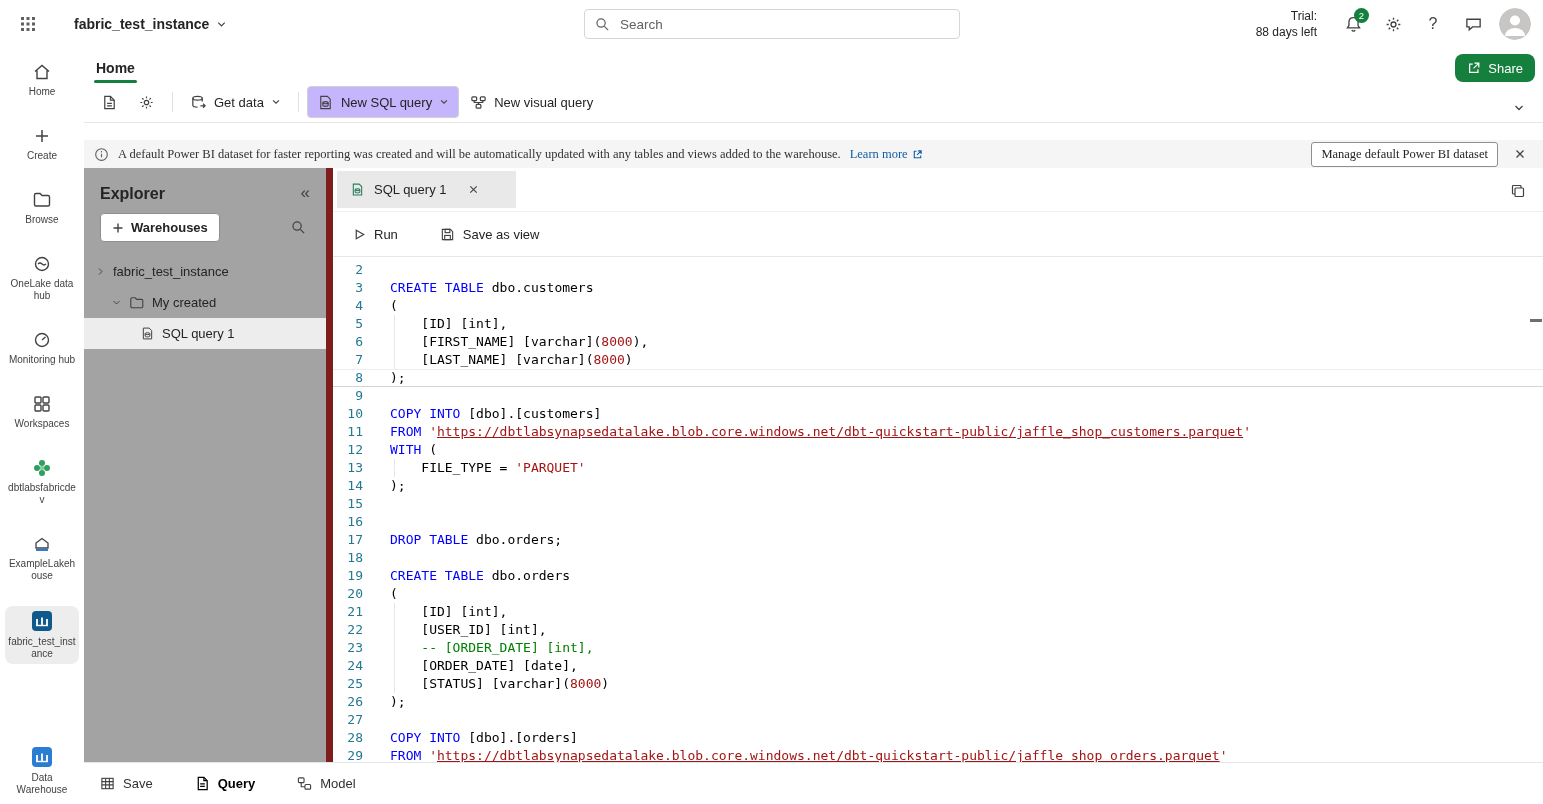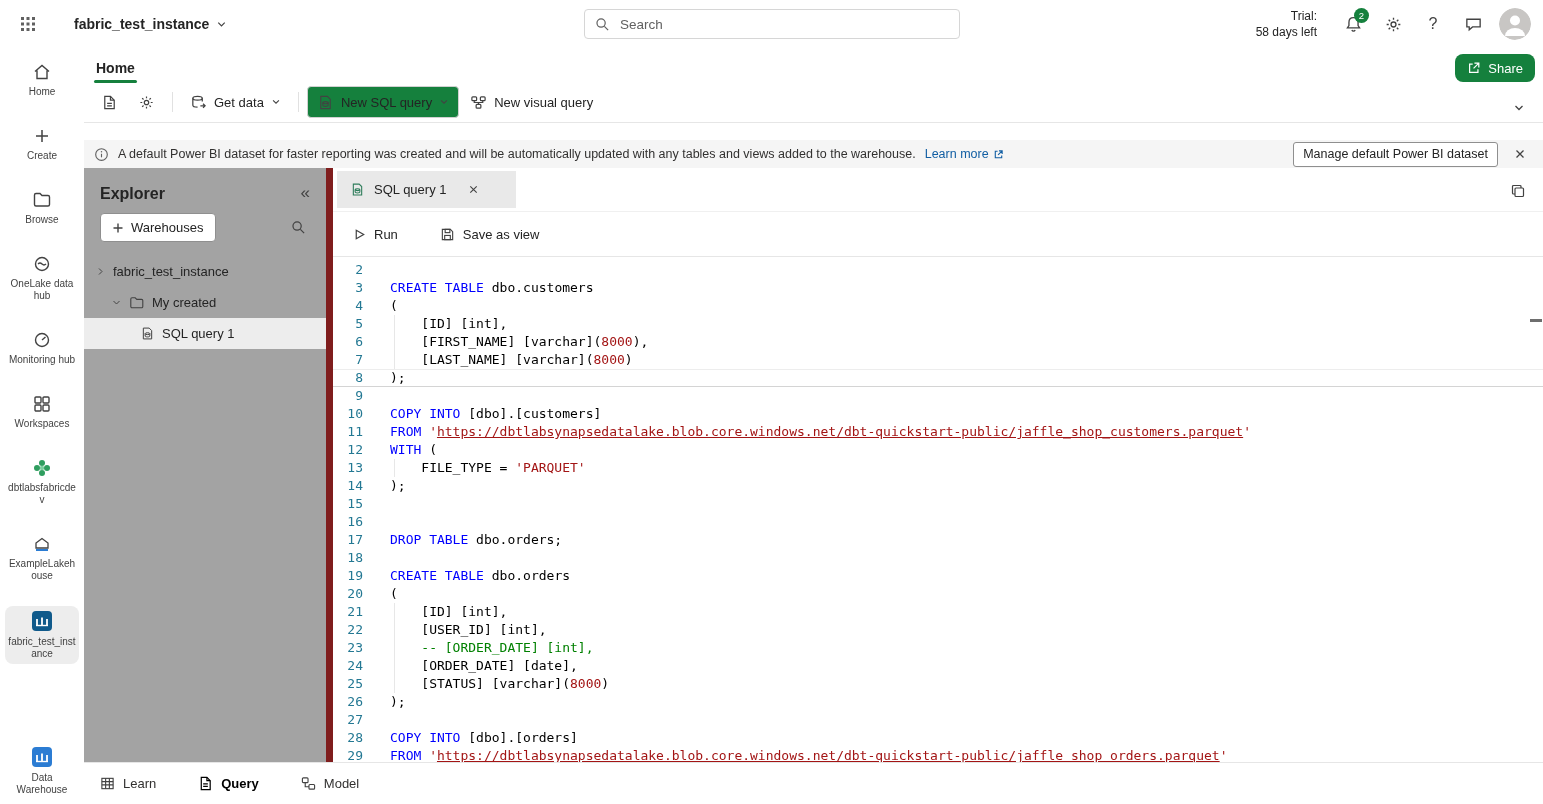--- a/index.html
+++ b/index.html
@@ -21,45 +21,45 @@
   .help-q{font-size:16px;color:#424242;}
   .avatar{width:32px;height:32px;border-radius:50%;overflow:hidden;margin-left:6px;cursor:pointer;}
 
   
   .ribbon{position:absolute;left:84px;right:0;top:48px;height:74px;border-bottom:1px solid #e6e6e6;background:#fff;}
   .ribbon-tab{position:absolute;left:2px;top:8px;font-weight:600;font-size:14px;padding:4px 10px 7px 10px;cursor:pointer;}
   .ribbon-tab::after{content:"";position:absolute;left:8px;right:8px;bottom:0;height:3px;border-radius:2px;background:#15803d;}
   .share-btn{position:absolute;right:8px;top:6px;height:28px;background:#15803d;color:#fff;border-radius:8px;display:flex;align-items:center;gap:7px;padding:0 12px;font-size:13px;cursor:pointer;}
   .rtoolbar{position:absolute;left:0;right:0;top:36px;height:36px;display:flex;align-items:center;padding-left:8px;gap:2px;}
   .tbtn{height:30px;border-radius:4px;display:flex;align-items:center;gap:7px;padding:0 9px;cursor:pointer;color:#242424;}
-  .tbtn.boxed{background:#15803d;border:1px solid #d1d1d1;}
+  .tbtn.boxed{background:#c4b5fd;border:1px solid #d1d1d1;}
   .tdivider{width:1px;height:20px;background:#e1e1e1;margin:0 6px;}
   .ribbon-collapse{position:absolute;right:18px;bottom:8px;cursor:pointer;}
 
   
-  .banner{position:absolute;left:84px;right:0;top:140px;height:28px;background:#f5f5f5;display:flex;align-items:center;gap:9px;padding:0 10px;box-sizing:border-box;font-size:12.5px;color:#323130;}
+  .banner{position:absolute;left:84px;right:0;top:140px;height:28px;background:#f5f5f5;display:flex;align-items:center;gap:9px;padding:0 10px;box-sizing:border-box;font-size:12.5px;color:#323130;font-family:Liberation Serif, serif;}
   .learn-more{display:flex;align-items:center;gap:4px;color:#115ea3;cursor:pointer;white-space:nowrap;}
   .banner-spacer{flex:1;}
   .manage-btn{height:23px;background:#fff;border:1px solid #8f8f8f;border-radius:3px;padding:0 9px;font-size:12.5px;display:flex;align-items:center;cursor:pointer;white-space:nowrap;color:#242424;}
   .banner-close{width:26px;height:26px;display:flex;align-items:center;justify-content:center;cursor:pointer;}
 
   
   .rail{position:absolute;left:0;top:48px;width:84px;bottom:0;background:#fff;display:flex;flex-direction:column;align-items:center;padding-top:10px;gap:20px;box-sizing:border-box;}
   .rail-item{width:74px;display:flex;flex-direction:column;align-items:center;gap:4px;cursor:pointer;padding:4px 0;border-radius:8px;}
   .rail-item .rlabel{font-size:10px;line-height:1.2;color:#424242;text-align:center;overflow-wrap:anywhere;word-break:break-word;max-width:70px;}
   .rail-item.selected{background:#ededed;}
   .rail-bottom{margin-top:auto;margin-bottom:4px;}
 
   
   .explorer{position:absolute;left:84px;top:168px;width:249px;bottom:42px;background:#a3a3a3;border-right:7px solid #7f1d1d;box-sizing:border-box;}
   .exp-header{position:relative;padding:17px 14px 10px 16px;}
   .exp-title{font-size:16px;font-weight:600;}
   .exp-collapse{position:absolute;right:16px;top:15px;font-size:17px;color:#424242;cursor:pointer;}
   .wh-row{display:flex;align-items:center;justify-content:space-between;padding:0 14px 6px 16px;}
-  .wh-btn{height:27px;border:1px solid #8f8f8f;border-radius:4px;display:flex;align-items:center;gap:7px;padding:0 11px;font-size:13px;cursor:pointer;background:#fff;}
+  .wh-btn{height:27px;border:1px solid #8f8f8f;border-radius:4px;display:flex;align-items:center;gap:7px;padding:0 11px;font-size:13px;cursor:pointer;background:#fff;font-weight:bold;}
   .exp-search{width:28px;height:28px;display:flex;align-items:center;justify-content:center;cursor:pointer;}
   .tree{margin-top:8px;}
   .trow{height:31px;display:flex;align-items:center;gap:7px;font-size:13px;cursor:pointer;color:#242424;}
   .trow.selected{background:#ededed;}
   .trow .chev{width:12px;display:flex;justify-content:center;flex:none;}
   .t-bold{font-weight:600;}
 
   
   .editor-pane{position:absolute;left:333px;top:168px;right:0;bottom:42px;display:flex;flex-direction:column;background:#fff;}
   .tabbar{height:44px;flex:none;position:relative;display:flex;align-items:center;padding-left:4px;border-bottom:1px solid #f0f0f0;box-sizing:border-box;}
@@ -120,21 +120,21 @@
         <svg width="15" height="15" viewBox="0 0 16 16" fill="none" stroke="#616161" stroke-width="1.3">
           <circle cx="6.5" cy="6.5" r="4.4"></circle>
           <path d="M10 10 L14 14"></path>
         </svg>
       </span>
     <input type="text" placeholder="Search" style="">
   </div>
   <div class="top-right">
     <div class="trial">
       <div>Trial:</div>
-      <div>58 days left</div>
+      <div>88 days left</div>
     </div>
     <div class="icon-btn">
       <svg width="19" height="19" viewBox="0 0 20 20" fill="none" stroke="#424242" stroke-width="1.4">
           <path d="M10 2.8c-3 0-4.8 2.2-4.8 5v3.4L3.6 13.6h12.8l-1.6-2.4V7.8c0-2.8-1.8-5-4.8-5z"></path>
           <path d="M8.3 15.8a1.8 1.8 0 0 0 3.4 0"></path>
         </svg>
       <span class="badge">2</span>
     </div>
     <div class="icon-btn">
       <svg width="19" height="19" viewBox="0 0 20 20" fill="none" stroke="#424242" stroke-width="1.4">
@@ -500,21 +500,21 @@
 </div>
 
 <div class="bottombar">
   <span class="bbtab">
     <span>
         <svg width="15" height="15" viewBox="0 0 16 16" fill="none" stroke="#424242" stroke-width="1.2">
           <rect x="2" y="2.5" width="12" height="11"></rect>
           <path d="M2 6h12M2 9.5h12M6 2.5v11M10 2.5v11"></path>
         </svg>
       </span>
-    <span>Learn</span>
+    <span>Save</span>
   </span>
   <span class="bbtab active">
     <span>
         <svg width="15" height="15" viewBox="0 0 16 16" fill="none" stroke="#000" stroke-width="1.3">
           <path d="M3.5 1.5h6l3.5 3.5v9.5h-9.5z"></path>
           <path d="M9.5 1.5V5H13"></path>
           <path d="M5.5 8.5h5M5.5 11h5"></path>
         </svg>
       </span>
     <span>Query</span>

